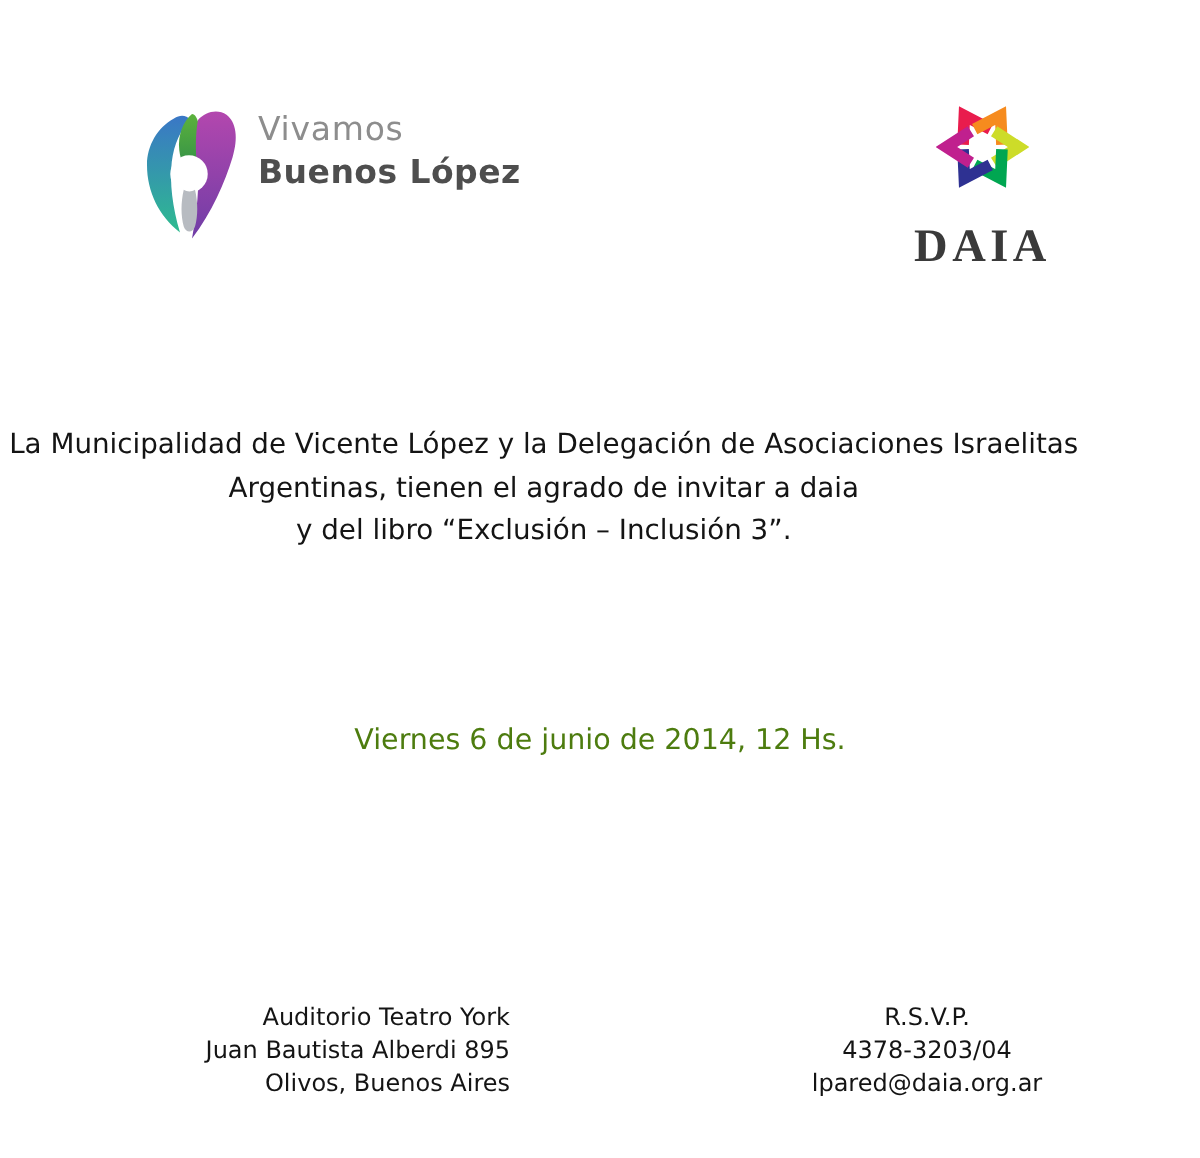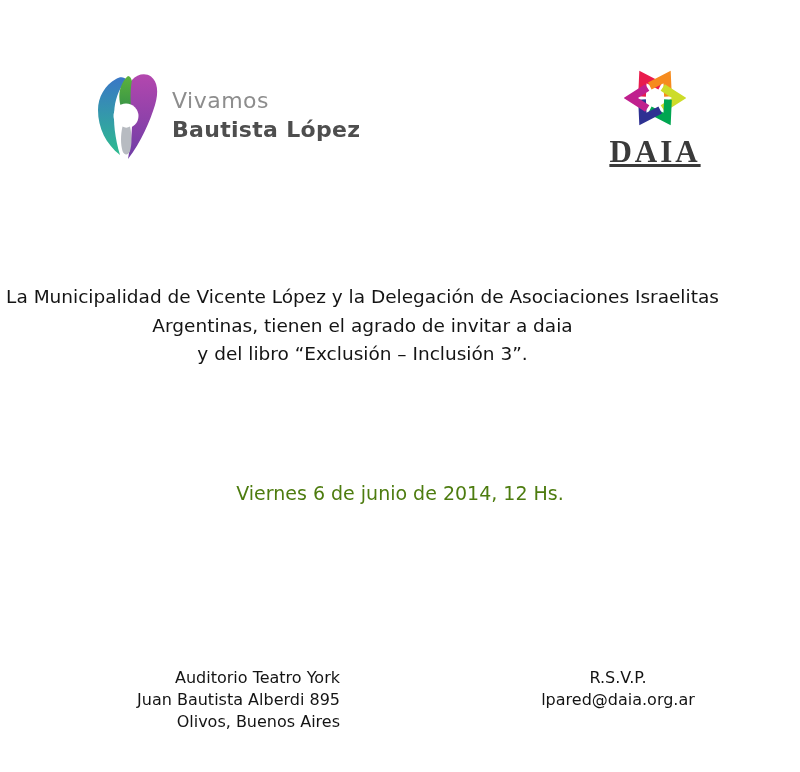--- a/index.html
+++ b/index.html
@@ -15,21 +15,21 @@
 
   
   .vivamos-logo {
     position: absolute;
     left: 95px;
     top: 72px;
     display: flex;
     align-items: flex-start;
   }
   .vivamos-icon { width: 64px; height: 92px; display: block; }
-  .vivamos-text { margin-left: 13px; margin-top: 14px; }
+  .vivamos-text { margin-left: 13px; }
   .viv-line1 {
     font-size: 22px;
     line-height: 29px;
     font-weight: 400;
     color: #8d8d8d;
     letter-spacing: 0.5px;
   }
   .viv-line2 {
     font-size: 22px;
     line-height: 29px;
@@ -45,22 +45,21 @@
     width: 124px;
     text-align: center;
   }
   .daia-star { width: 62px; height: 64px; display: block; margin: 0 auto; }
   .daia-word {
     font-family: "Liberation Serif", "DejaVu Serif", serif;
     font-size: 31px;
     font-weight: 700;
     letter-spacing: 3px;
     color: #3a3a3a;
-    margin-top: 4px;
-    text-decoration: underline;
+    margin-top: 16px;
   }
 
   
   .invite {
     position: absolute;
     top: 283px;
     left: 0;
     width: 725px;
     text-align: center;
     font-size: 18.5px;
@@ -122,21 +121,21 @@
         </linearGradient>
       </defs>
       <path fill="url(#vgL)" d="M21,7 C10,13 3,25 3,38 C3,56 11,72 25,83 C20,66 18,50 19.5,36 C21,24 25.5,14 32,8 C29,4.5 25,4.5 21,7 Z"></path>
       <path fill="url(#vgM)" d="M33,4 C27,9 23.5,18 24.5,28 C25.3,36 29,42 34,45 C38.5,36 40,22 37.5,11 C36.5,6.5 35,4 33,4 Z"></path>
       <path fill="url(#vgR)" d="M37,8 C42,2 50.5,0.5 56,4.5 C62.5,9.5 64,20 60,33 C55,49.5 46,70 33,87 C36.5,68 38,52 36.5,40 C35,27 35.5,16 37,8 Z"></path>
       <circle cx="31" cy="44" r="12.5" fill="#ffffff"></circle>
       <path fill="#b7bbc1" d="M27.5,54.5 C25.5,63 25.5,72 27.5,79 C29,83.5 33.5,83.5 35,79 C37,72 37,63 35,54.5 C32.5,56 30,56 27.5,54.5 Z"></path>
     </svg>
     <div class="vivamos-text">
       <div class="viv-line1">Vivamos</div>
-      <div class="viv-line2">Bautista López</div>
+      <div class="viv-line2">Buenos López</div>
     </div>
   </div>
 
   <div class="daia-logo">
     <svg class="daia-star" viewBox="-34 -34 68 68" aria-hidden="true">
       <g fill="none" stroke-width="8.5" stroke-linejoin="miter">
         <path d="M-11.5,-8.5 L0,-26.5 L11.5,-8.5" transform="rotate(-30)" stroke="#E91C4D"></path>
         <path d="M-11.5,-8.5 L0,-26.5 L11.5,-8.5" transform="rotate(30)" stroke="#F68B1E"></path>
         <path d="M-11.5,-8.5 L0,-26.5 L11.5,-8.5" transform="rotate(90)" stroke="#CDDC29"></path>
         <path d="M-11.5,-8.5 L0,-26.5 L11.5,-8.5" transform="rotate(150)" stroke="#00A651"></path>
@@ -156,16 +155,17 @@
   <div class="date-line">Viernes 6 de junio de 2014, 12 Hs.</div>
 
   <div class="venue">
     <div>Auditorio Teatro York</div>
     <div>Juan Bautista Alberdi 895</div>
     <div>Olivos, Buenos Aires</div>
   </div>
 
   <div class="rsvp">
     <div>R.S.V.P.</div>
+    <div>4378-3203/04</div>
     <div>lpared@daia.org.ar</div>
   </div>
 
 </div>
 
 </body></html>

